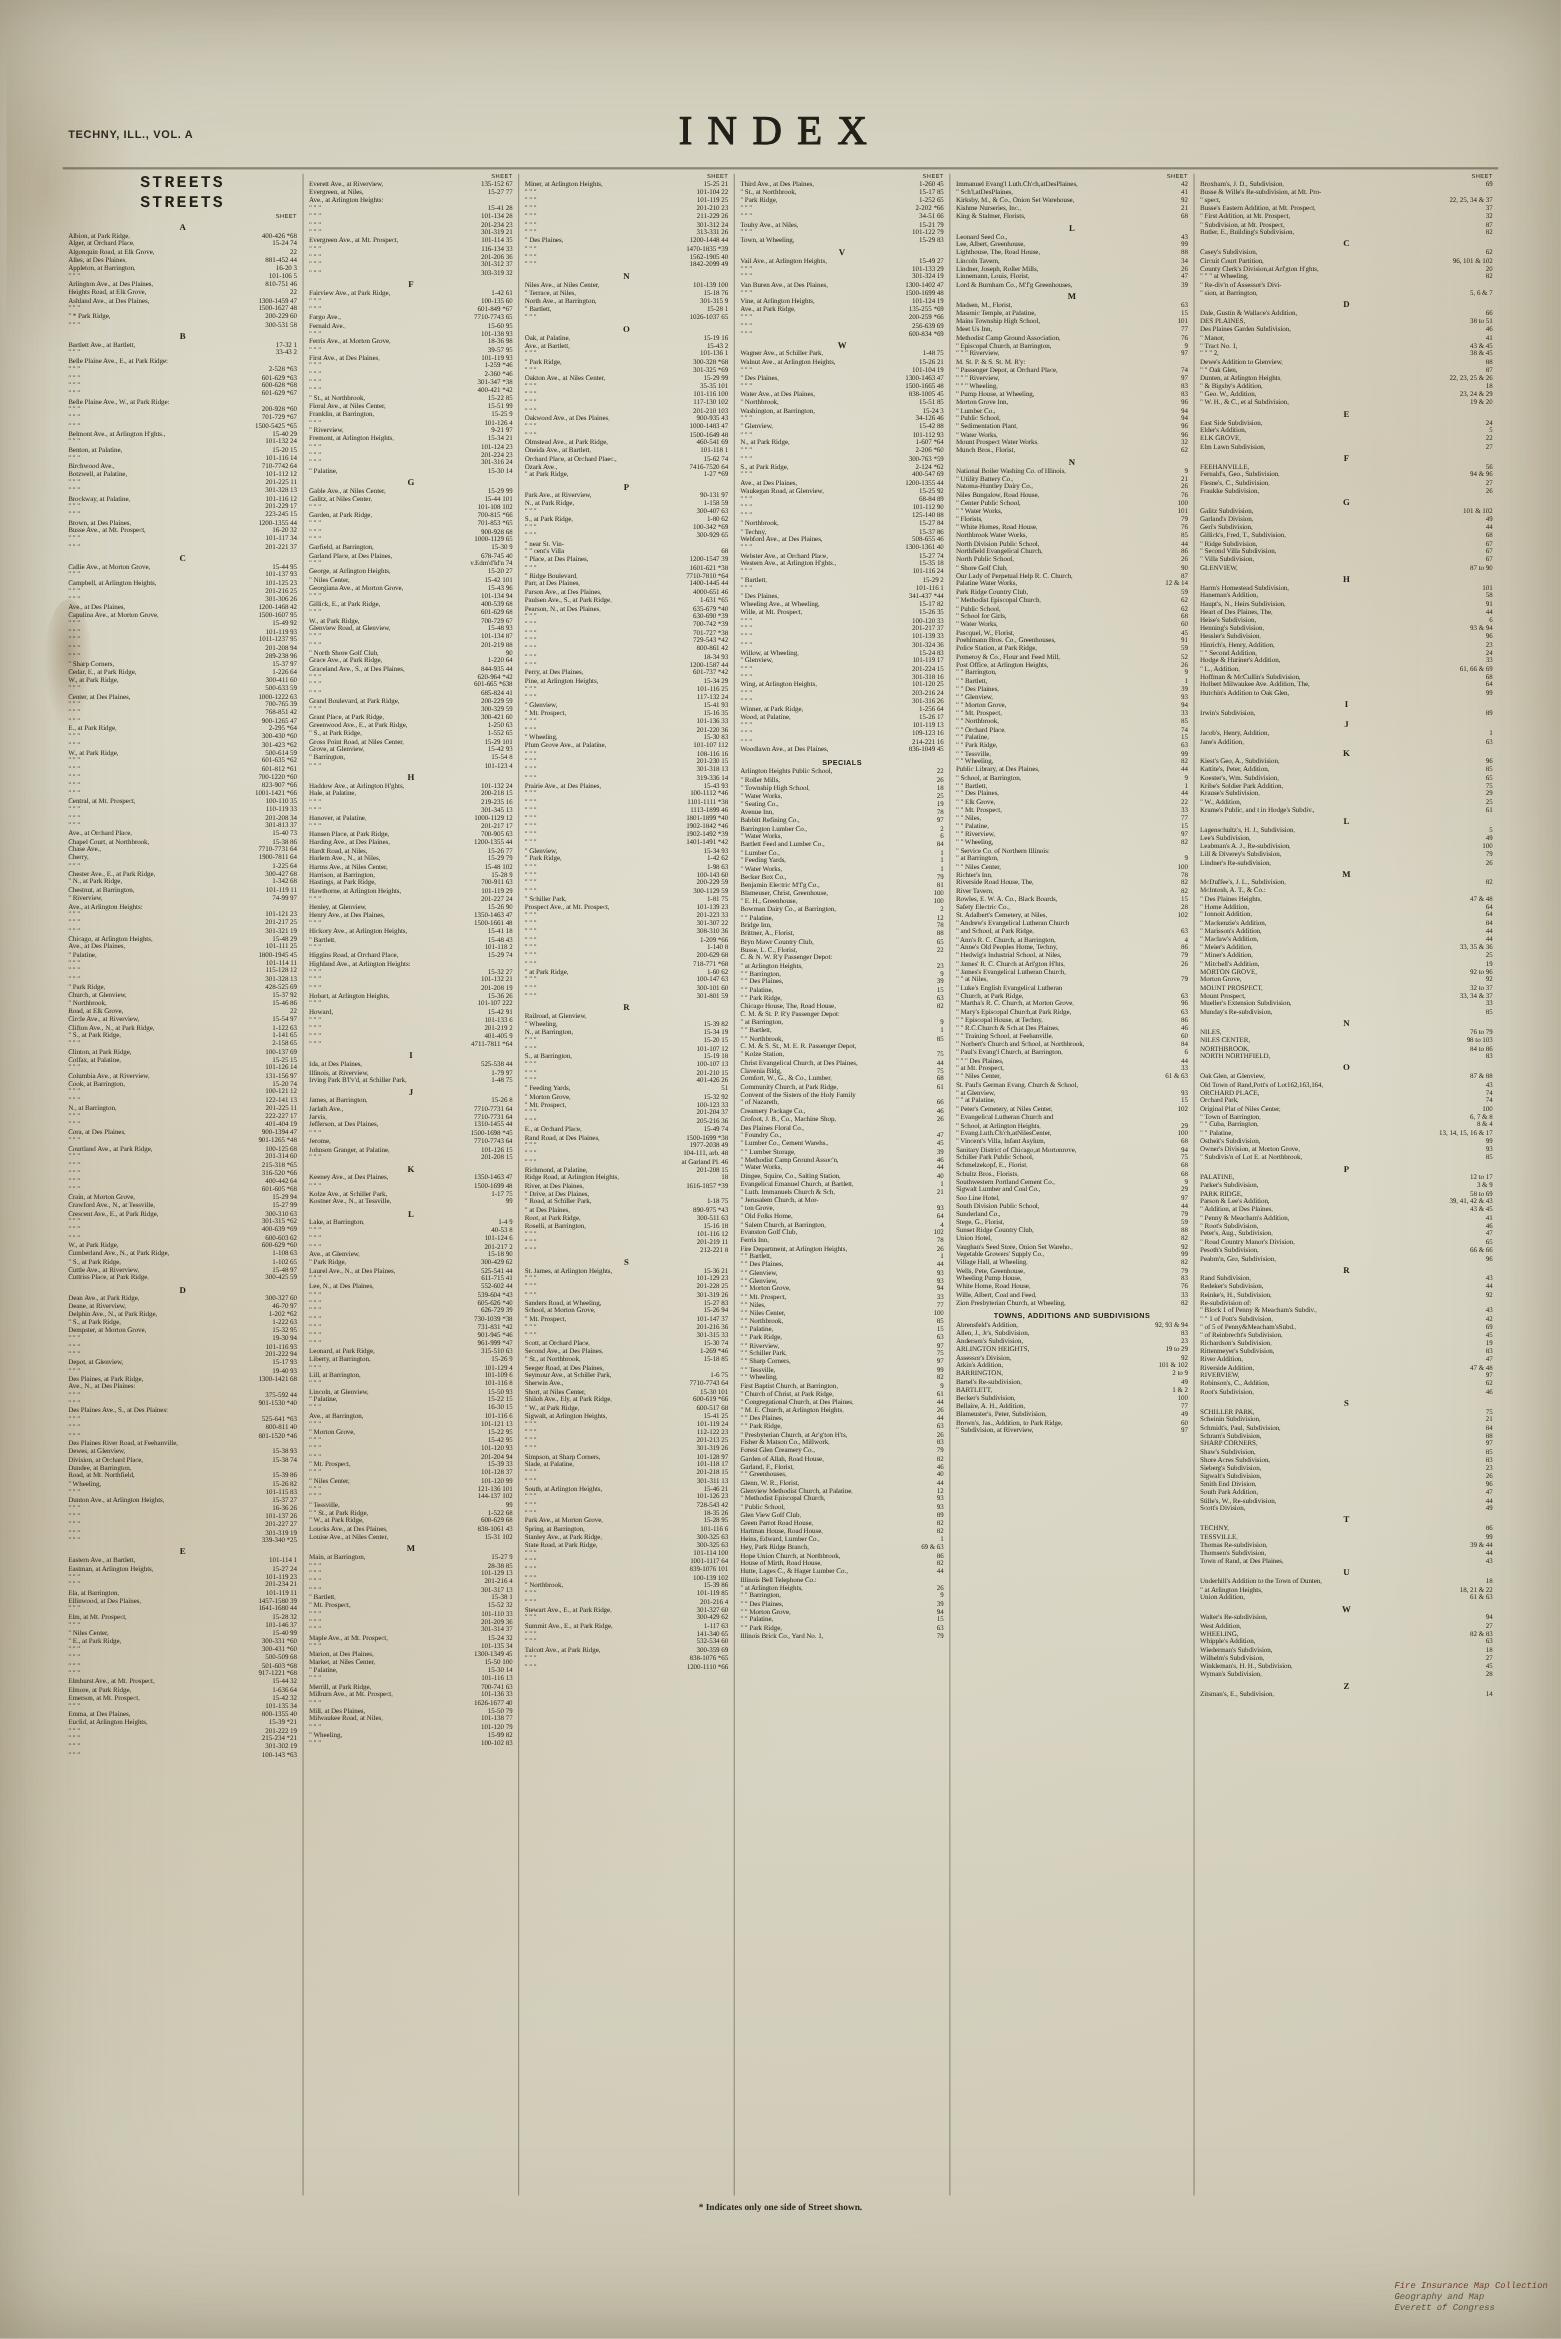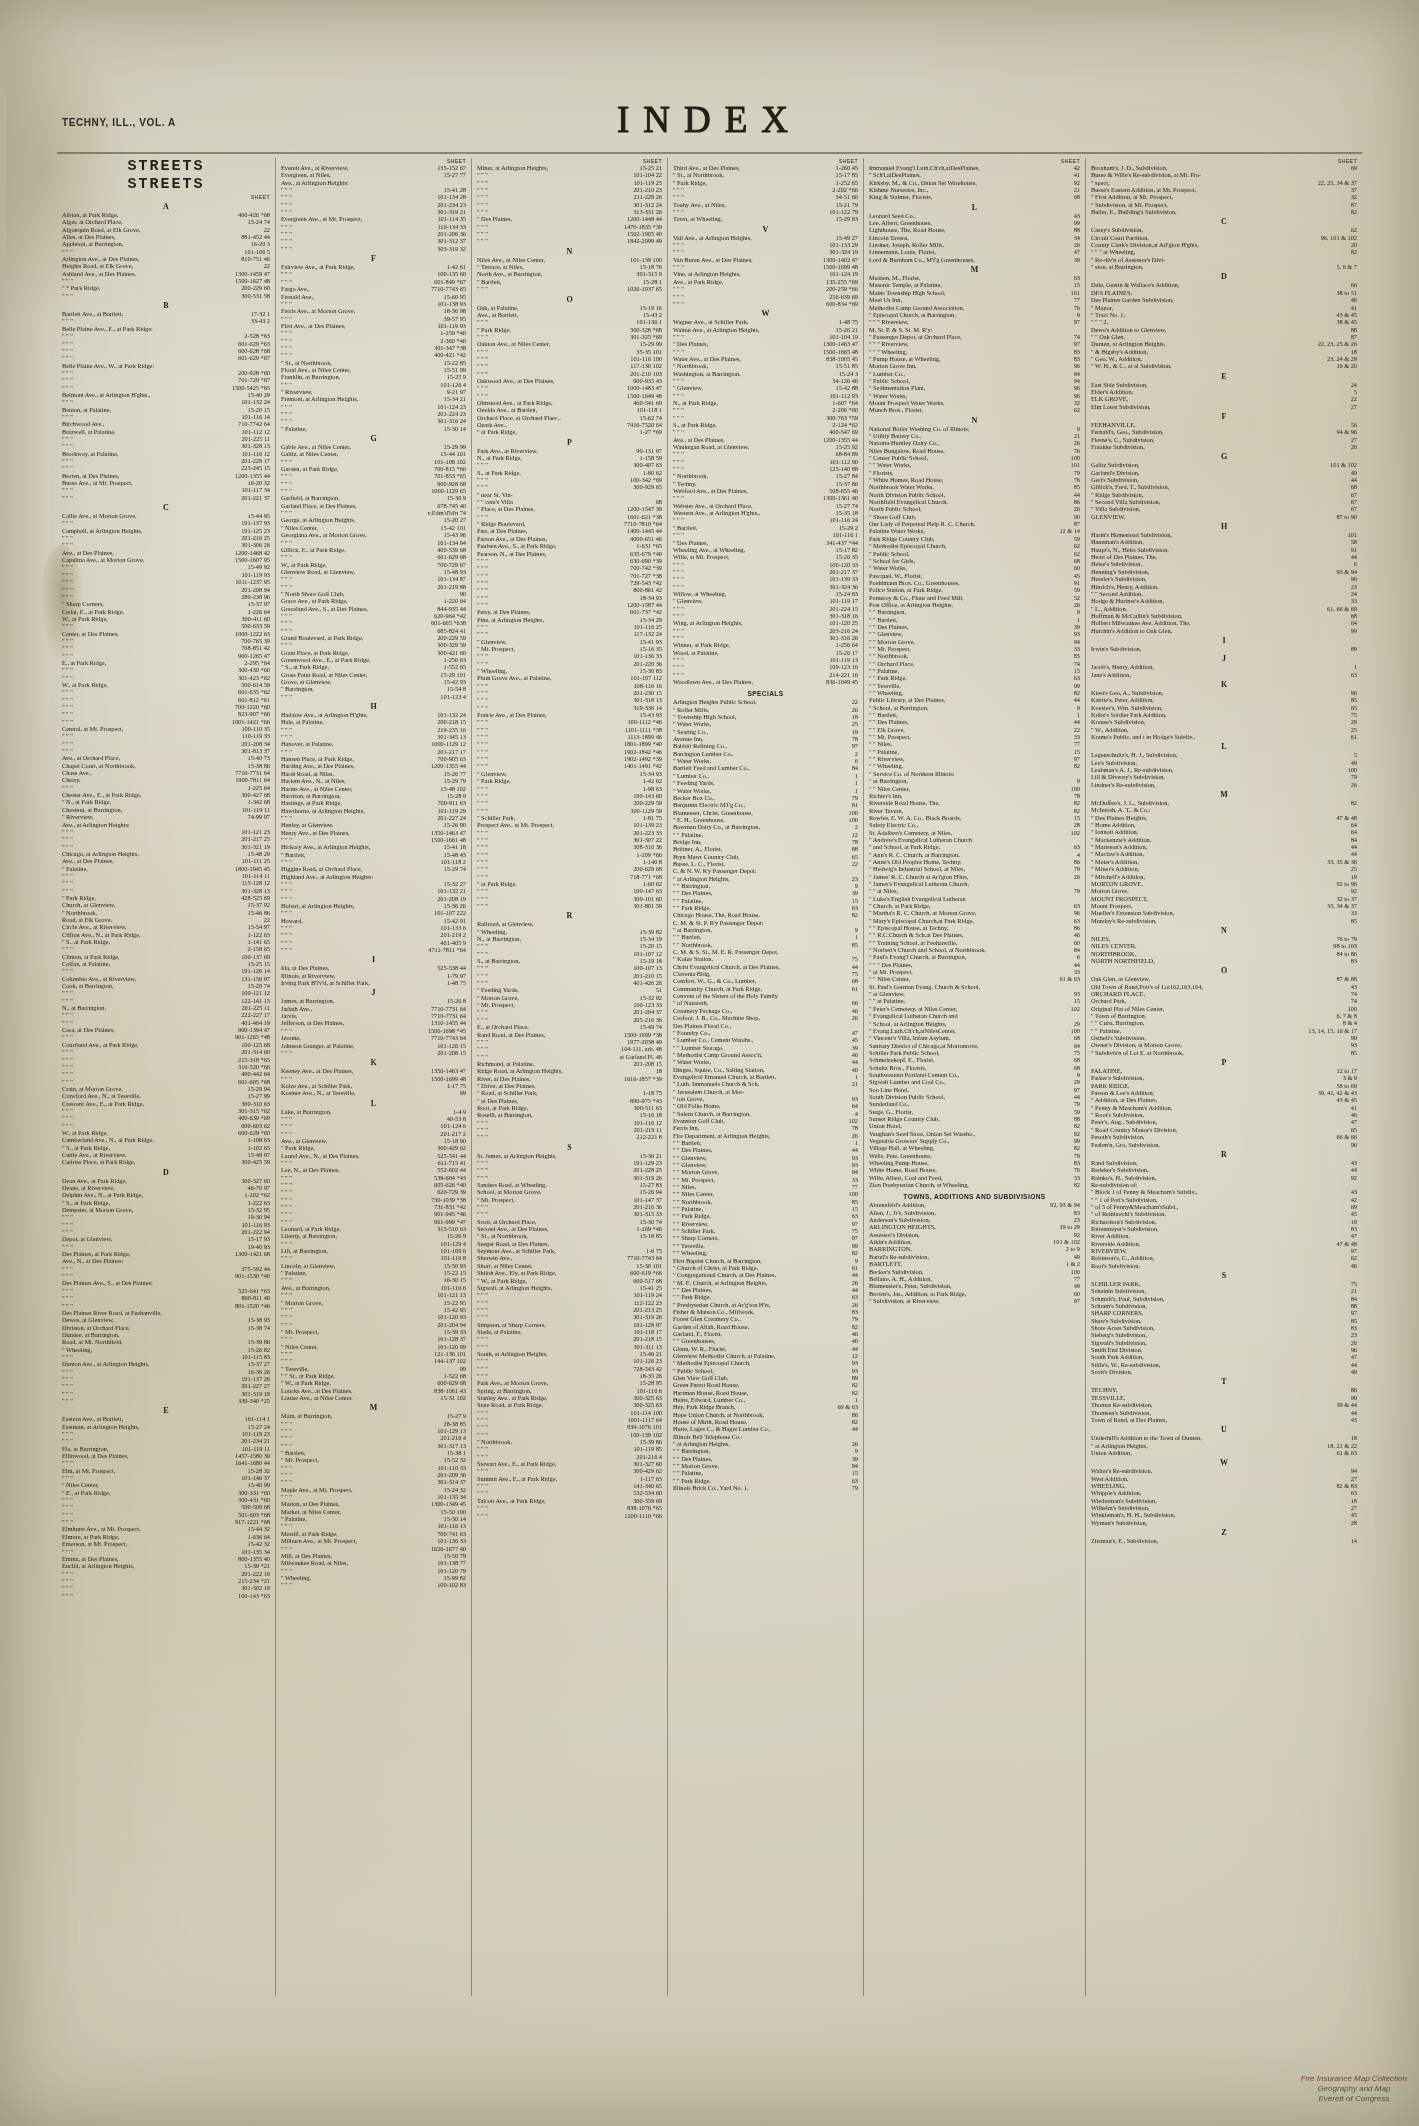--- a/index.html
+++ b/index.html
@@ -76,22 +76,22 @@
   }
   ul.entries li .nm{overflow:hidden;text-overflow:clip;}
   ul.entries li .pg{padding-left:3px;flex:0 0 auto;}
   .note{
     position:absolute;left:0;right:0;top:1905px;text-align:center;
     font-size:8.5px;font-weight:bold;color:#2a2720;
     font-family:"Liberation Serif",serif;
   }
   .stamp{
     position:absolute;right:12px;bottom:22px;
-    font-size:8px;line-height:10px;color:#5a5240;text-align:center;
-    font-family:Liberation Sans, sans-serif;font-style:italic;
+    font-size:8px;line-height:10px;color:#5a5240;text-align:left;
+    font-family:Liberation Mono, monospace;font-style:italic;
   }
   .stamp .l1{color:#7a3a2a;}
   .blot{
     position:absolute;left:40px;top:545px;width:44px;height:120px;
     background:radial-gradient(ellipse at 50% 40%, rgba(120,95,55,.38), rgba(120,95,55,0) 70%);
     border-radius:50%;pointer-events:none;
   }
   .blot2{
     position:absolute;left:6px;top:20px;width:120px;height:300px;
     background:radial-gradient(ellipse at 30% 50%, rgba(130,105,60,.22), rgba(130,105,60,0) 72%);
@@ -4372,20 +4372,21 @@
         <div class="alpha">Z</div>
         <ul class="entries">
           <li>
             <span class="nm">Zitsman's, E., Subdivision,</span>
             <span class="pg">14</span>
           </li>
         </ul>
       </div>
   </div>
 
+  <div class="note">* Indicates only one side of Street shown.</div>
 </div>
 
 <div class="stamp">
   <div class="l1">Fire Insurance Map Collection</div>
   <div>Geography and Map</div>
   <div>Everett of Congress</div>
 </div>
 
 <div class="edge"></div>
 

